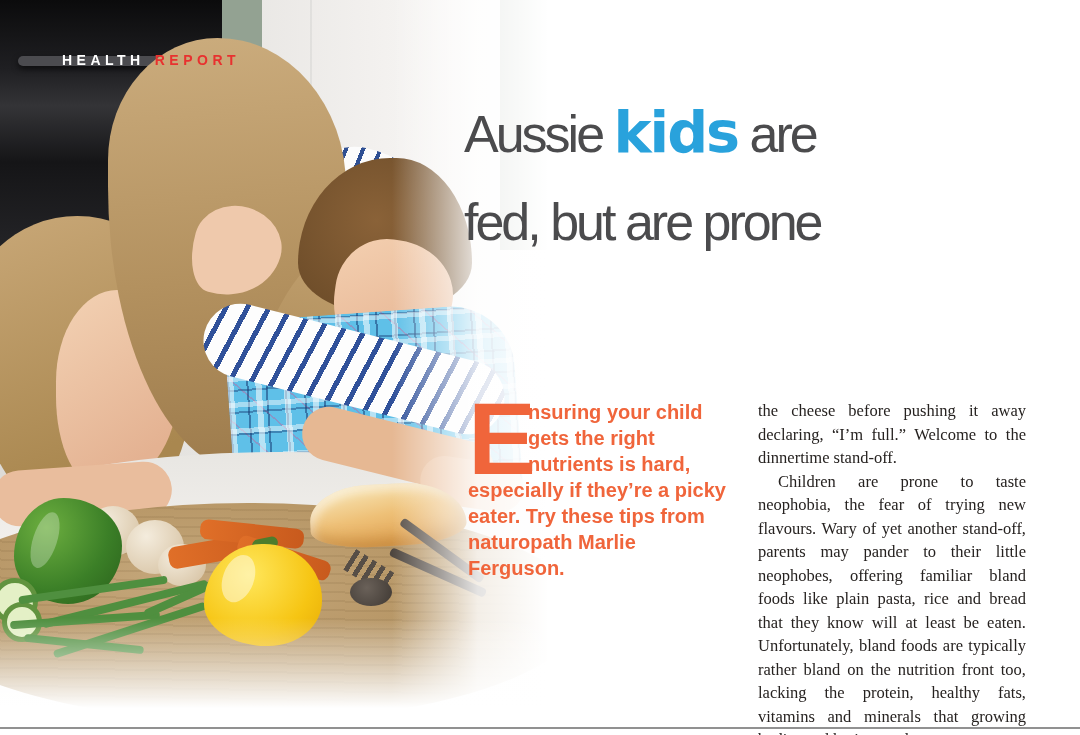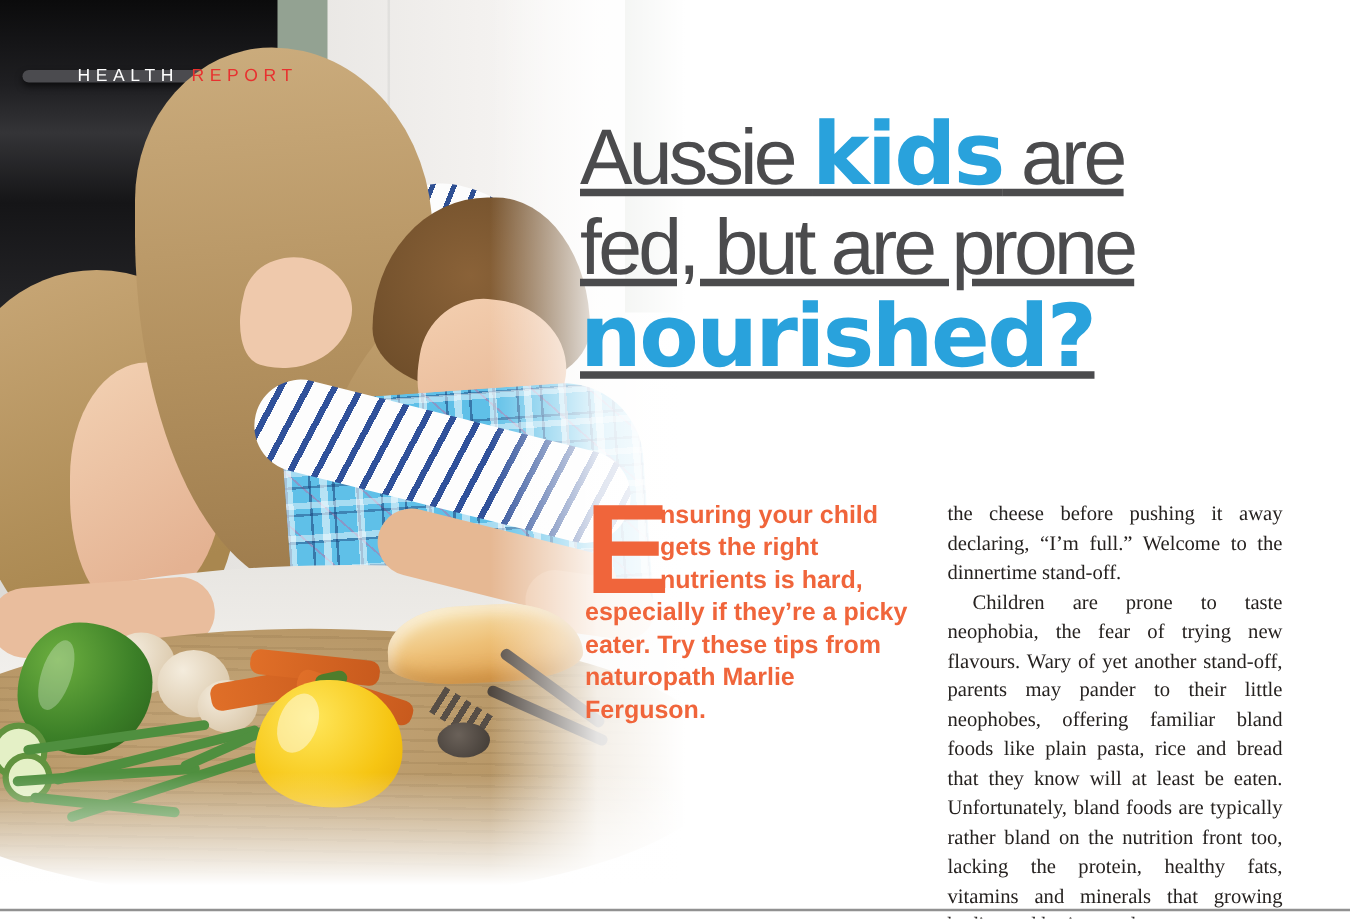--- a/index.html
+++ b/index.html
@@ -107,26 +107,26 @@
   .ph-spoon-handle{left:386px;top:568px;width:104px;height:9px;background:#4e463f;border-radius:4px;transform:rotate(24deg);}
   .ph-spoon-bowl{left:350px;top:578px;width:42px;height:28px;background:radial-gradient(circle at 40% 35%,#6a6159,#47403a 80%);border-radius:50%;}
 
   
   .ph-fade-right{left:392px;top:0;width:156px;height:100%;
             background:linear-gradient(90deg,rgba(255,255,255,0) 0%,rgba(255,255,255,.85) 55%,#ffffff 100%);}
   .ph-fade-bottom{left:0;top:618px;width:100%;height:106px;
             background:linear-gradient(180deg,rgba(255,255,255,0) 0%,#ffffff 85%);}
 
   
-  .section-label{position:absolute;left:62px;top:52px;font-size:14px;font-weight:400;letter-spacing:4.5px;z-index:5;text-align:right;}
+  .section-label{position:absolute;left:62px;top:52px;font-size:14px;font-weight:700;letter-spacing:4.5px;z-index:5;text-align:right;}
   .section-label .lh{color:#ffffff;}
   .section-label .lr{color:#e8312f;margin-left:10px;}
 
   .headline{position:absolute;left:464px;top:88px;width:580px;z-index:4;
-            color:#4b4b4d;font-size:63px;line-height:72px;letter-spacing:-3px;font-weight:300;text-decoration:underline;}
+            color:#4b4b4d;font-size:52px;line-height:88px;letter-spacing:-3px;font-weight:300;}
   .headline .hl-line{white-space:nowrap;}
   .hl-blue{color:#29a2dc;font-weight:700;font-size:1.1em;letter-spacing:-2px;
            font-family:"DejaVu Sans","Liberation Sans",sans-serif;}
 
   .intro{position:absolute;left:468px;top:399px;width:258px;z-index:4;color:#f0653b;
          font-size:20px;line-height:26px;font-weight:700;}
   .dropcap{float:left;font-size:102px;line-height:76px;height:76px;width:54px;margin:2px 6px 0 0;
            font-weight:700;color:#f0653b;}
   .intro .author{font-weight:700;}
 
@@ -200,21 +200,20 @@
     <div class="ph-fade-bottom"></div>
   </div>
 
   <div class="section-label">
     <span class="lh">HEALTH</span><span class="lr">REPORT</span>
   </div>
 
   <div class="headline">
     <div class="hl-line"><span>Aussie </span><span class="hl-blue">kids</span><span> are</span></div>
     <div class="hl-line">fed, but are prone</div>
-    <div class="hl-line hl-blue">nourished?</div>
   </div>
 
   <div class="intro">
     <span class="dropcap">E</span><span>nsuring your child gets the right nutrients is hard, especially if they’re a picky eater. Try these tips from naturopath </span><span class="author">Marlie Ferguson.</span>
   </div>
 
   <div class="bodycol col-right">
     <p>the cheese before pushing it away declaring, “I’m full.” Welcome to the dinnertime stand-off.</p>
     <p class="indent">Children are prone to taste neophobia, the fear of trying new flavours. Wary of yet another stand-off, parents may pander to their little neophobes, offering familiar bland foods like plain pasta, rice and bread that they know will at least be eaten. Unfortunately, bland foods are typically rather bland on the nutrition front too, lacking the protein, healthy fats, vitamins and minerals that growing bodies and brains need.</p>
   </div>

